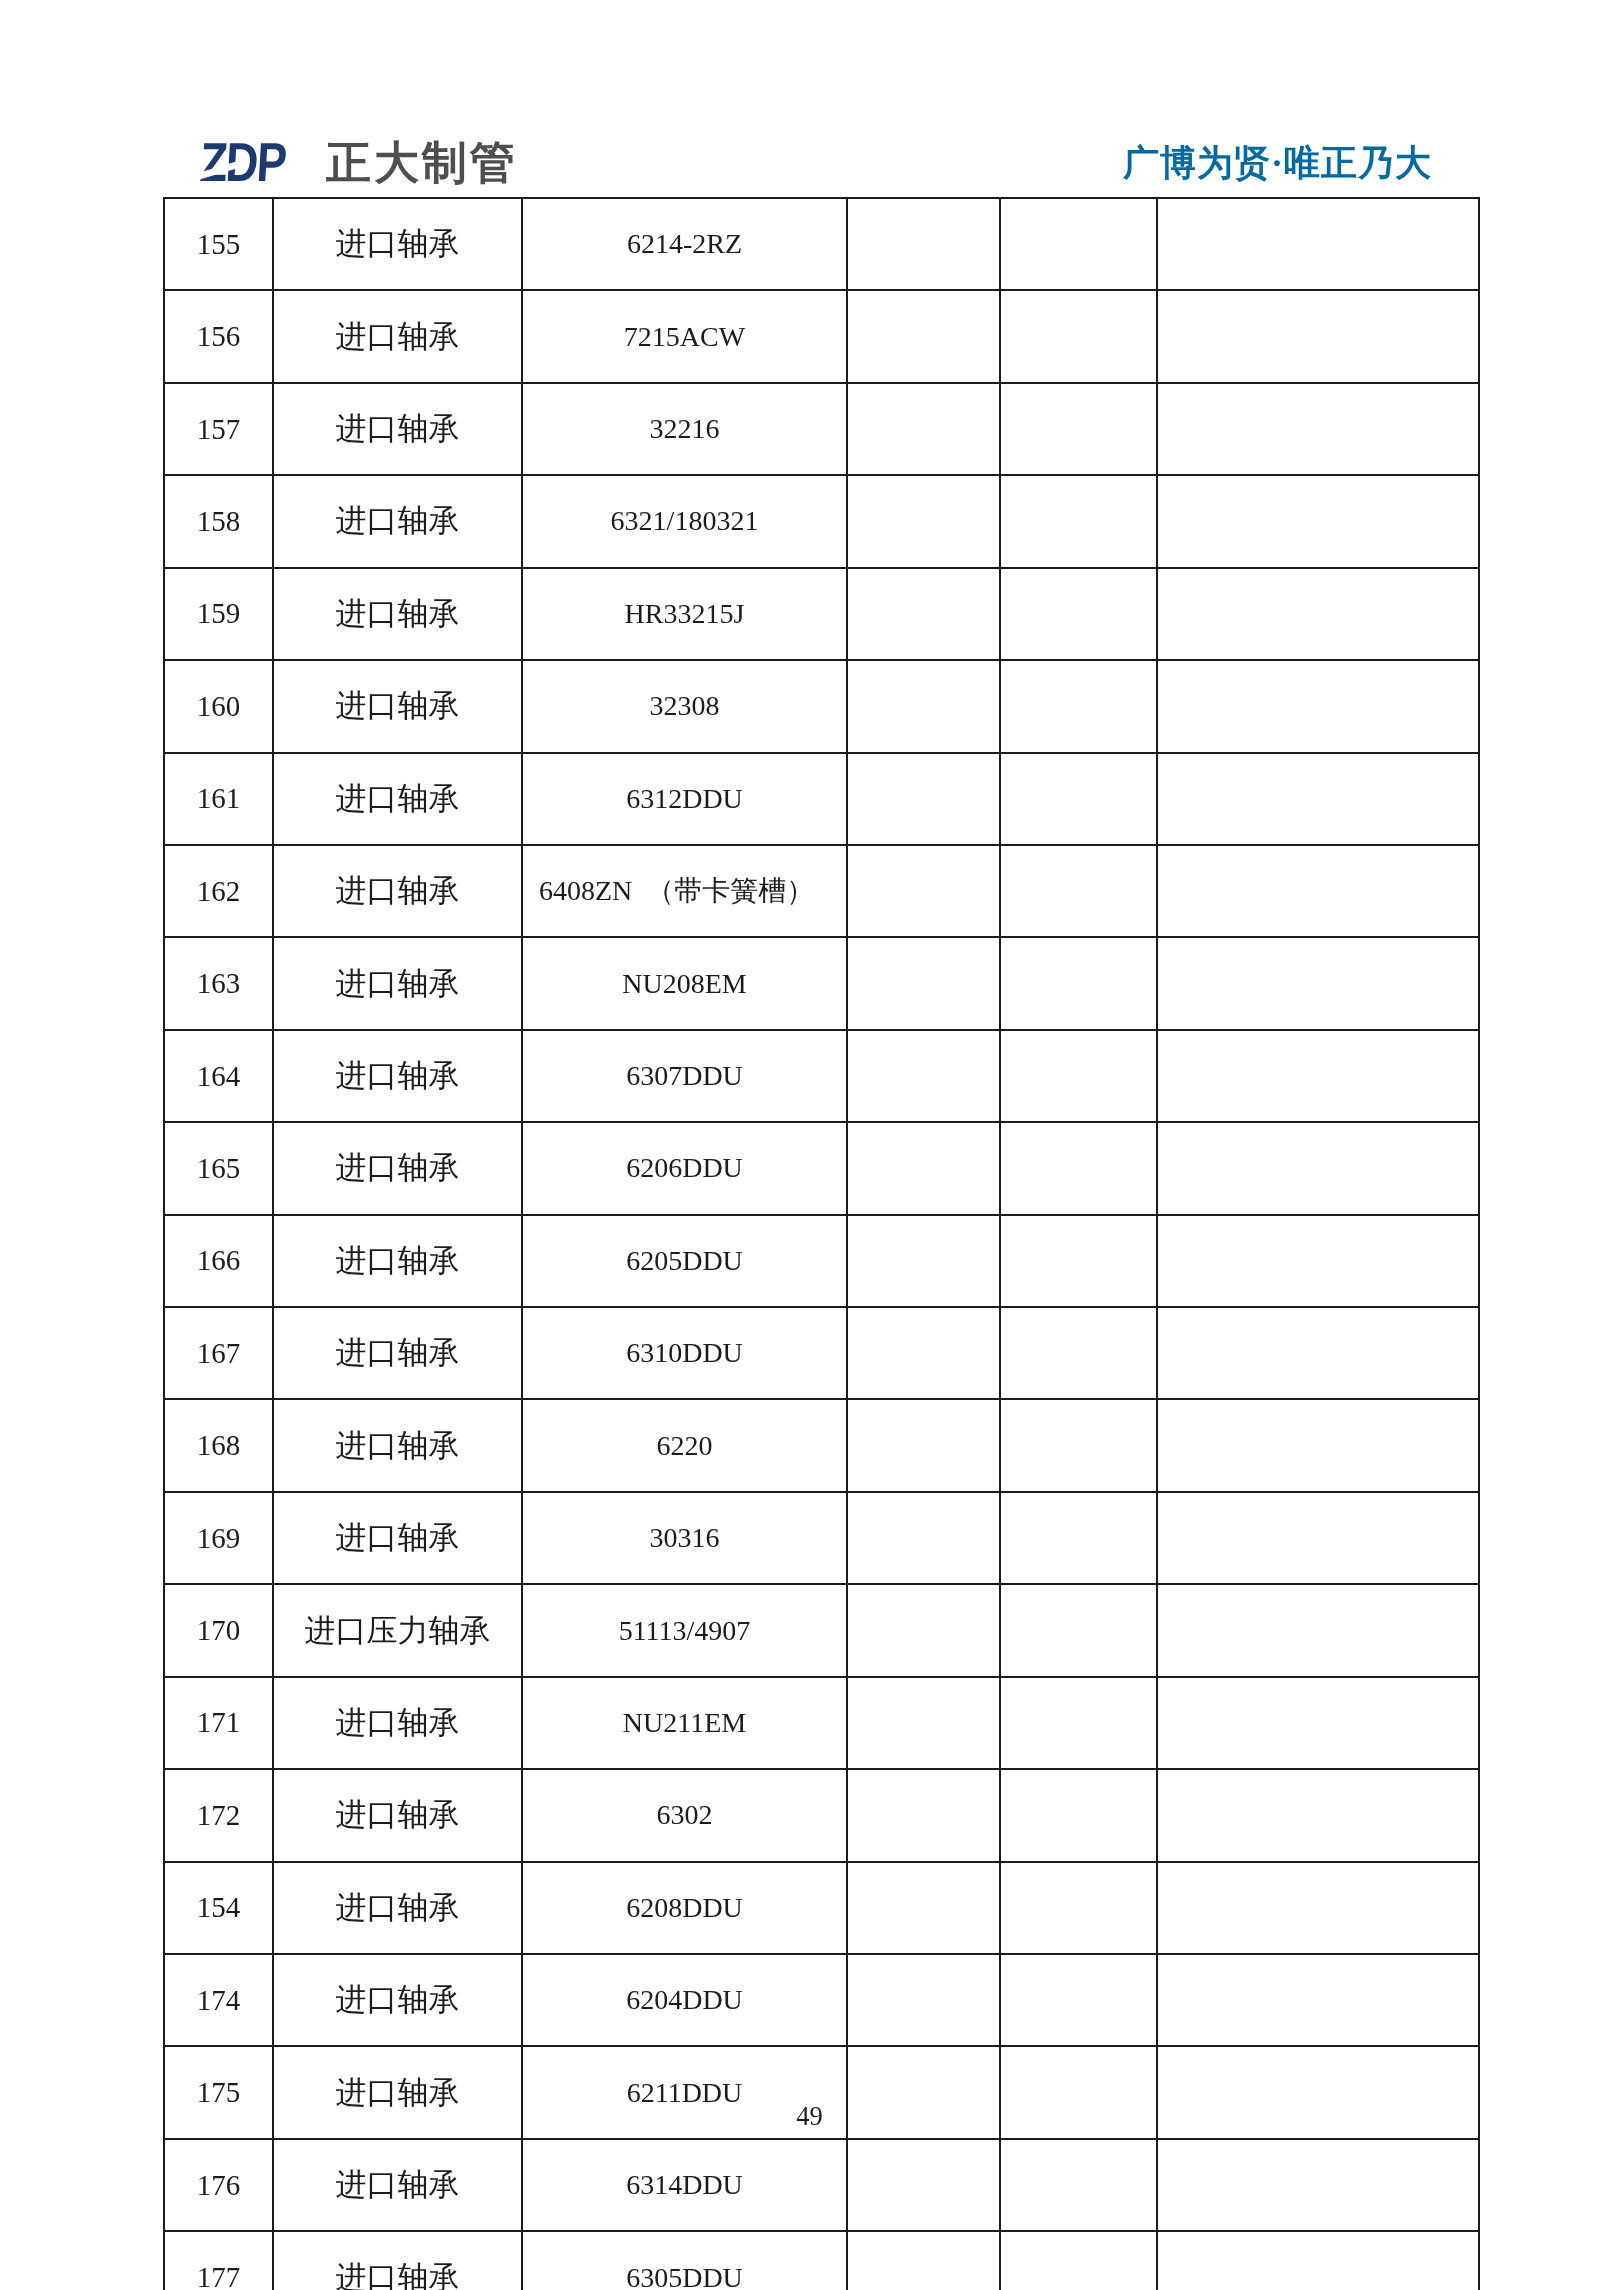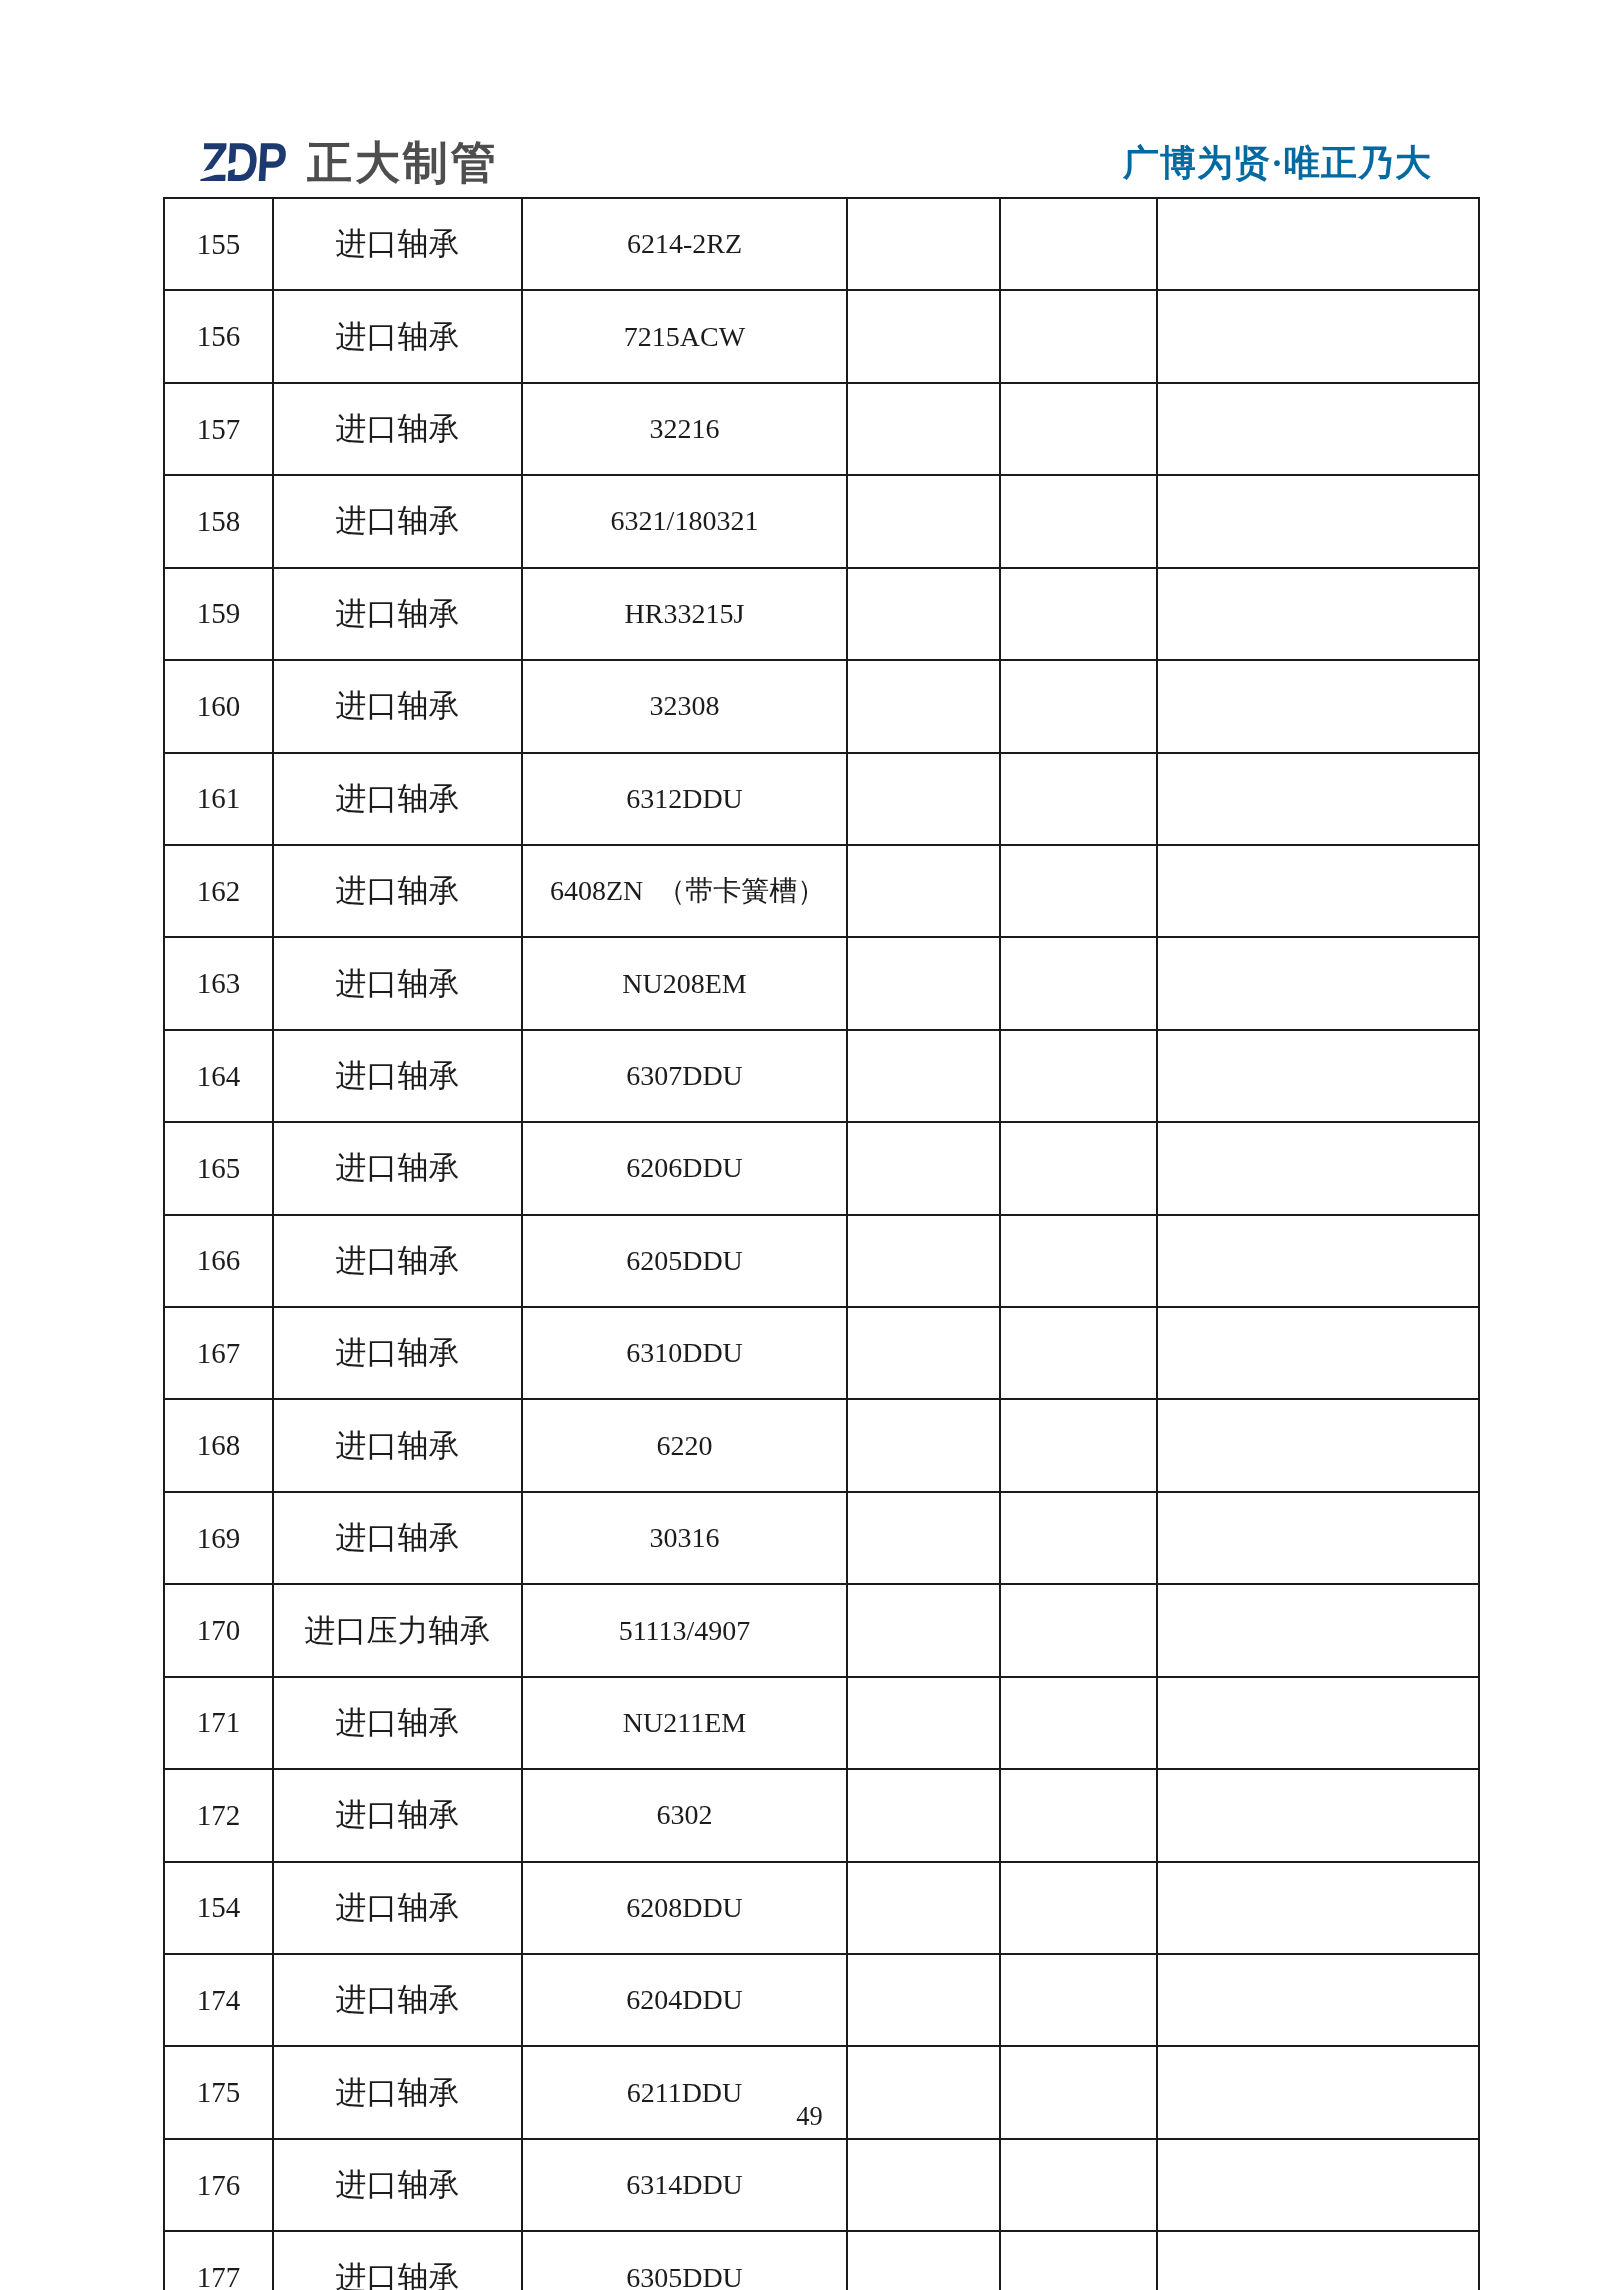--- a/index.html
+++ b/index.html
@@ -41,21 +41,21 @@
     position: absolute;
     left: -3.9px;
     top: 56%;
     width: 61px;
     height: 6.9px;
     background: #ffffff;
     transform: rotate(-14deg);
   }
   .logo-company {
     display: inline-block;
-    margin-left: 3px;
+    margin-left: 22px;
     font-family: "Liberation Sans", sans-serif;
     font-weight: bold;
     font-size: 45px;
     line-height: 1;
     color: #4e4e4e;
     letter-spacing: 2.9px;
   }
   .slogan {
     position: absolute;
     top: 143px;
@@ -86,21 +86,21 @@
     text-align: center;
     vertical-align: middle;
     color: #1c1c1c;
     overflow: hidden;
     white-space: pre;
   }
   table.parts { border: 2.9px solid #1b1b1b; }
   td.c-index { font-size: 29px; font-family: "Liberation Serif", serif; }
   td.c-type  { font-size: 31px; font-family: "Liberation Serif", serif; }
   td.c-model { font-size: 28px; font-family: "Liberation Serif", serif; }
-  td.c-model.align-left { text-align: left; padding-left: 27px; }
+  td.c-model.align-left { text-align: left; padding-left: 16px; }
 
   col.w1 { width: 109px; }
   col.w2 { width: 249px; }
   col.w3 { width: 325px; }
   col.w4 { width: 153px; }
   col.w5 { width: 157px; }
   col.w6 { width: 322px; }
 
   
   .pagenum {

